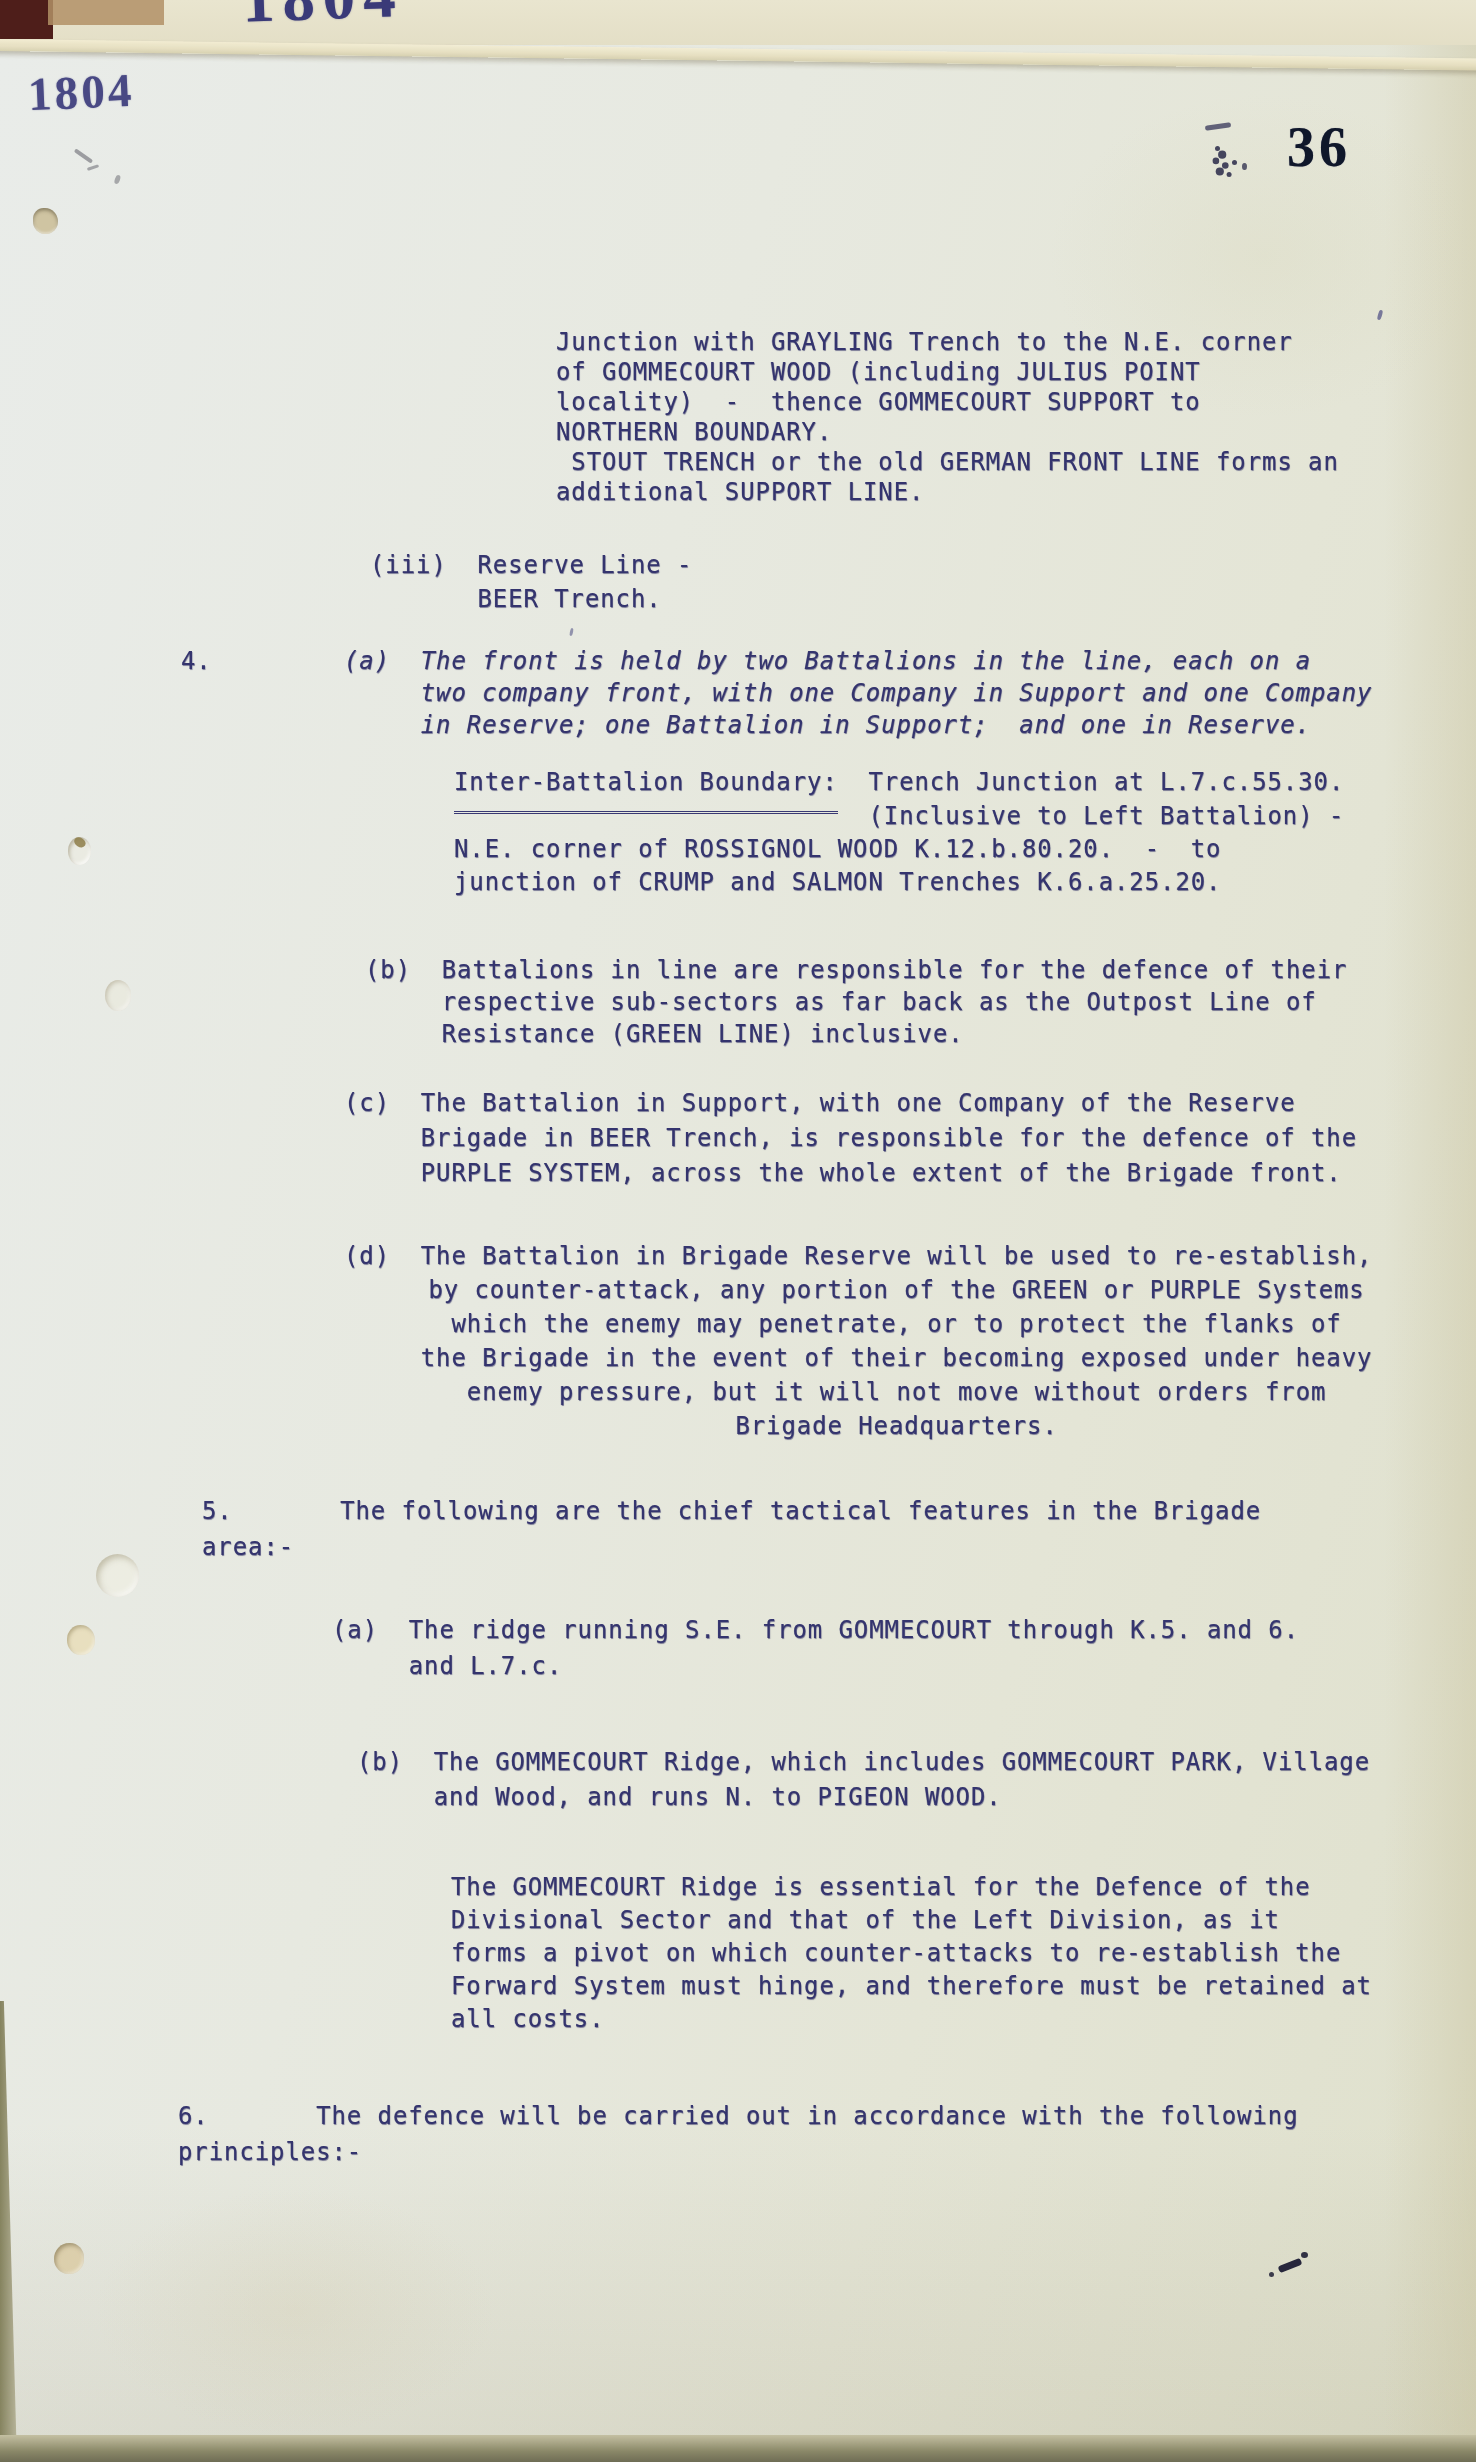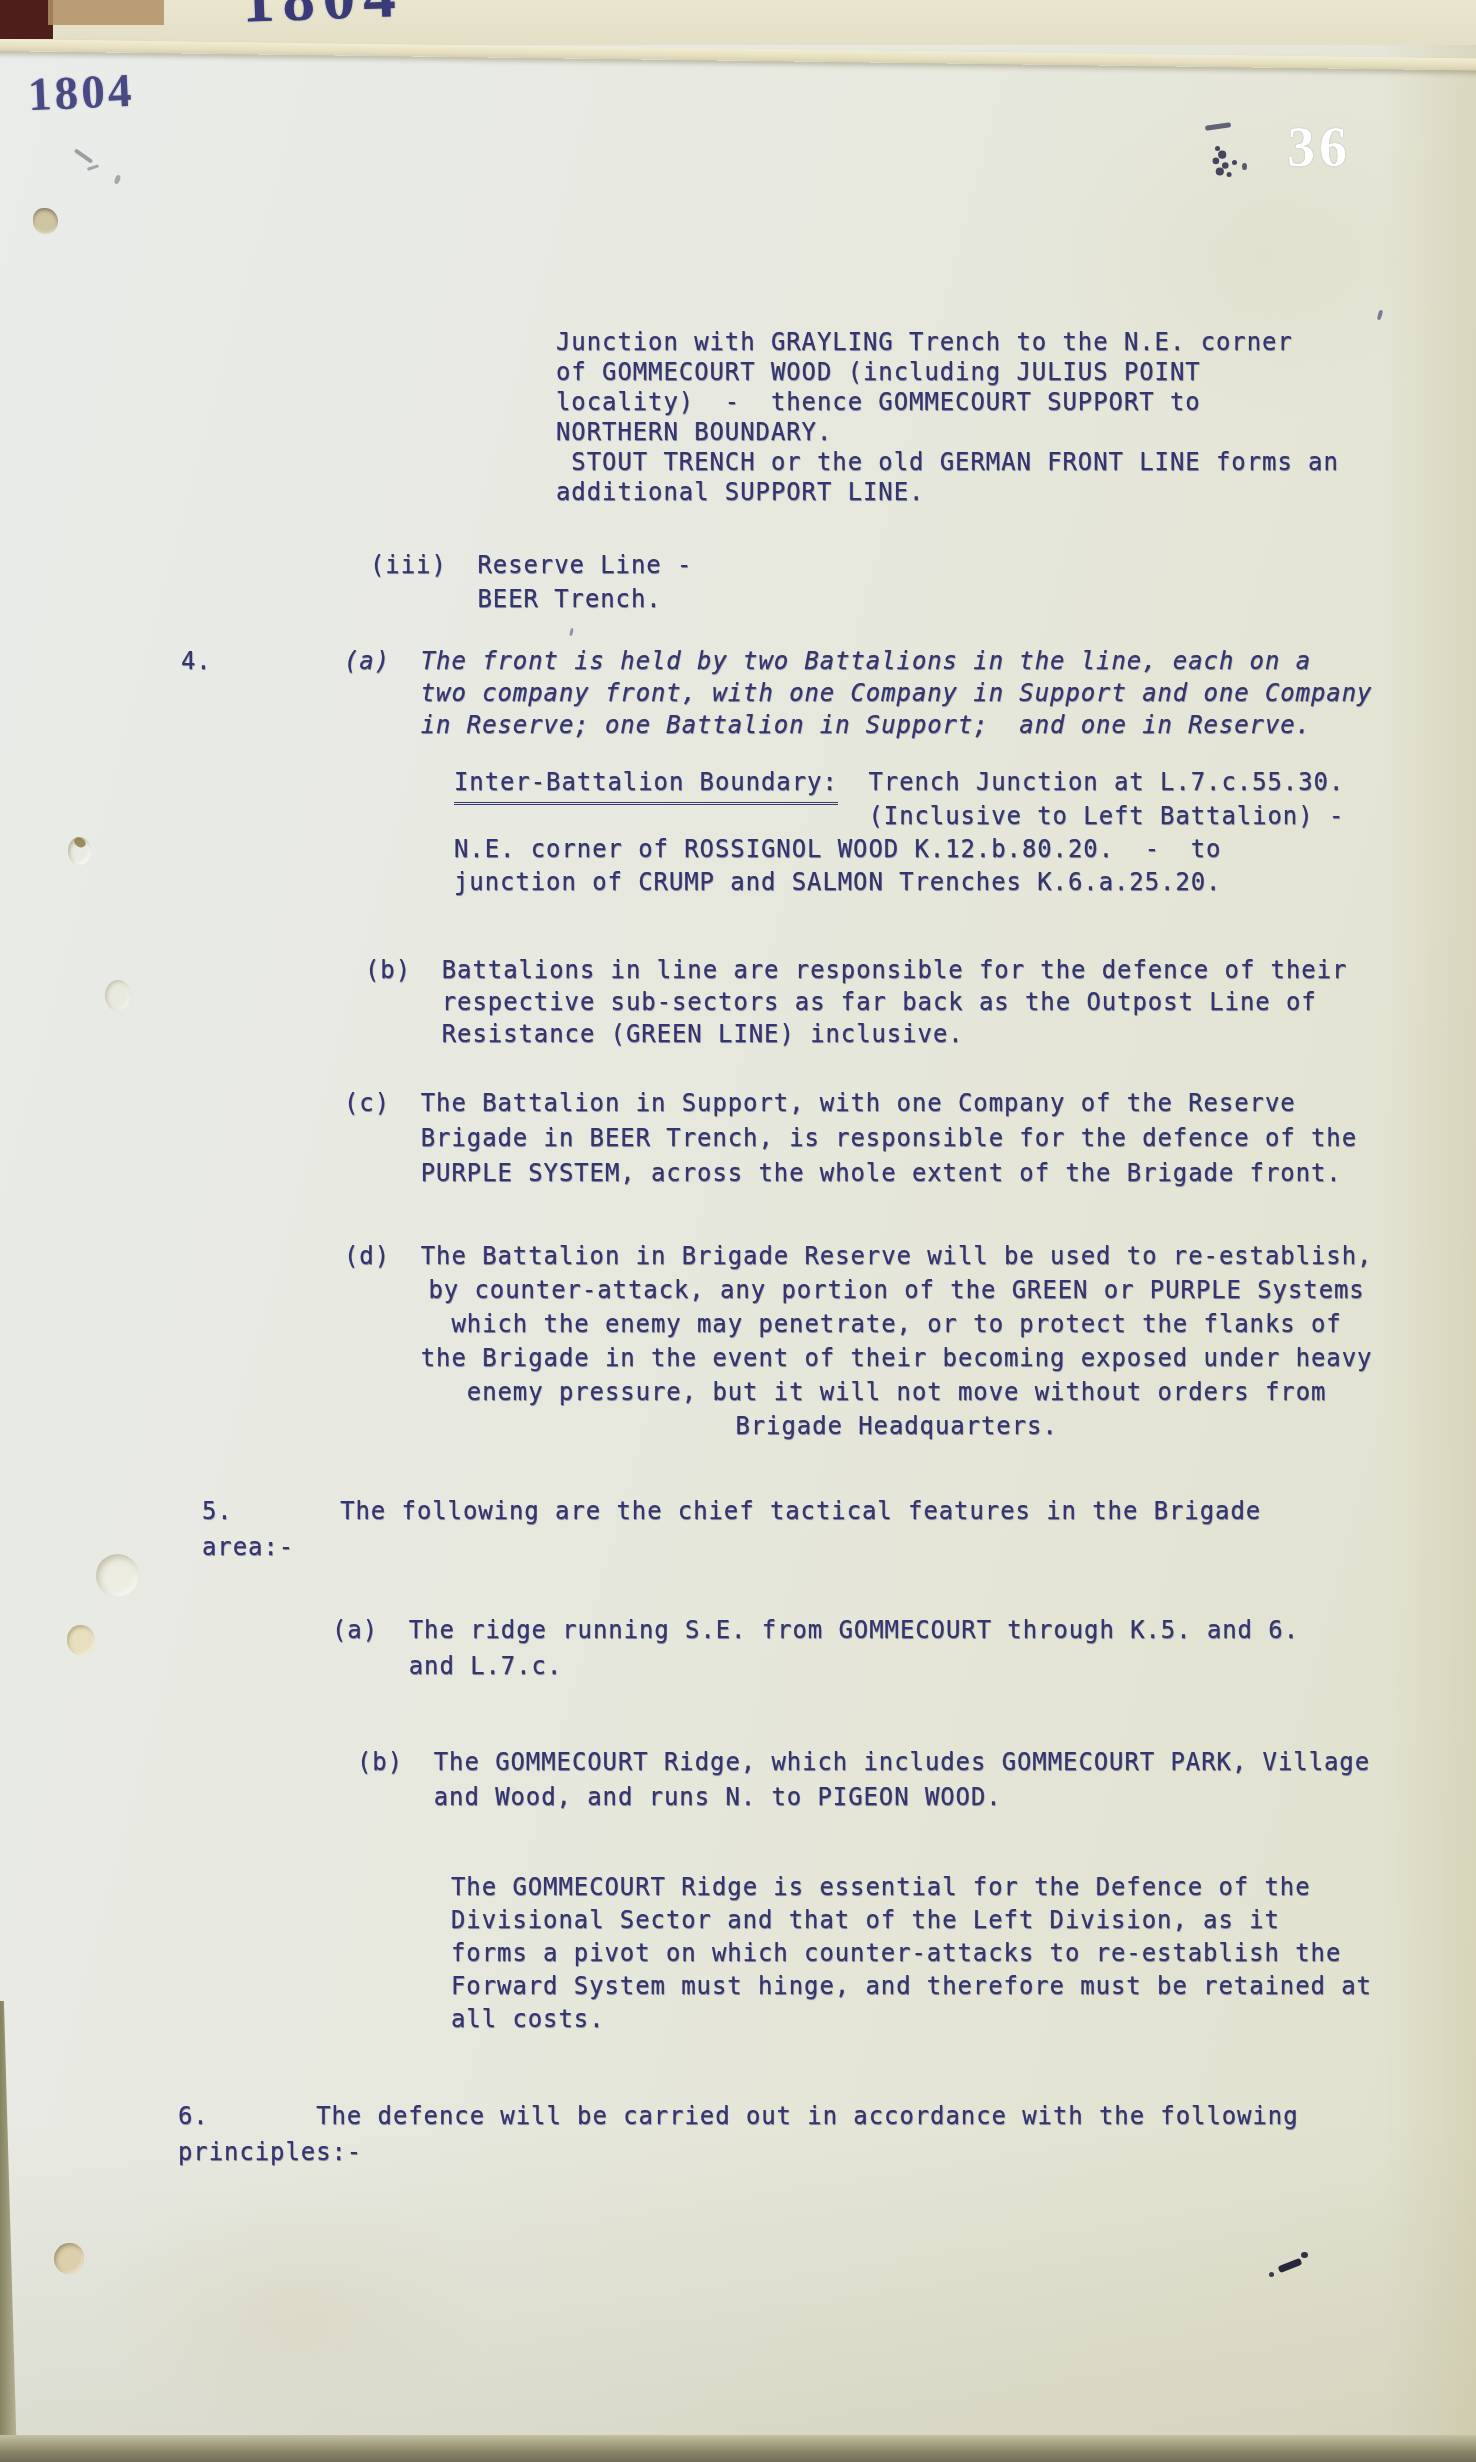--- a/index.html
+++ b/index.html
@@ -60,34 +60,34 @@
   
   .stamp-main{
     position:absolute;left:28px;top:65px;
     font-family:"Liberation Serif",serif;font-weight:700;font-size:47px;
     letter-spacing:3.1px;color:#3c3c7c;transform:rotate(-2.5deg);
     opacity:.92;text-shadow:0 0 1.6px rgba(60,60,124,.5);
   }
   .page-number{
     position:absolute;left:1287px;top:115px;
     font-family:"Liberation Serif",serif;font-weight:700;font-size:56px;
-    letter-spacing:3.9px;color:#ffffff;
+    letter-spacing:3.9px;color:#0f172a;
     text-shadow:0 0 0.8px rgba(35,35,78,.6);
   }
   
   .type{
     position:absolute;white-space:pre;
     font-family:"DejaVu Sans Mono",monospace;
     font-size:24px;letter-spacing:0.9px;line-height:32px;
     color:#34346e;
     text-shadow:0.5px 0.5px 0.7px rgba(42,42,96,.55), -0.3px 0 0.6px rgba(42,42,96,.3);
   }
   .u{
     border-bottom:3.9px double #393974;
-    padding-bottom:6px;
+    padding-bottom:15px;
   }
   .inline-pre{white-space:pre;}
   
   .hole{position:absolute;border-radius:50%;}
   .h1{left:33px;top:208px;width:25px;height:26px;background:#cfc4a2;
       border-radius:45% 55% 50% 50%;
       box-shadow:inset 0 2.3px 3.9px rgba(90,80,55,.6), inset 0 -1.6px 2.3px rgba(255,255,250,.55);}
   .h2{left:68px;top:837px;width:23px;height:28px;background:rgba(238,236,222,.45);
       box-shadow:inset 1.6px 2.3px 3.9px rgba(140,130,100,.5), inset -1.6px -2.3px 3.1px rgba(255,255,255,.7);}
   .h2f{position:absolute;left:74px;top:838px;width:12.4px;height:8.5px;background:#8d7c48;

